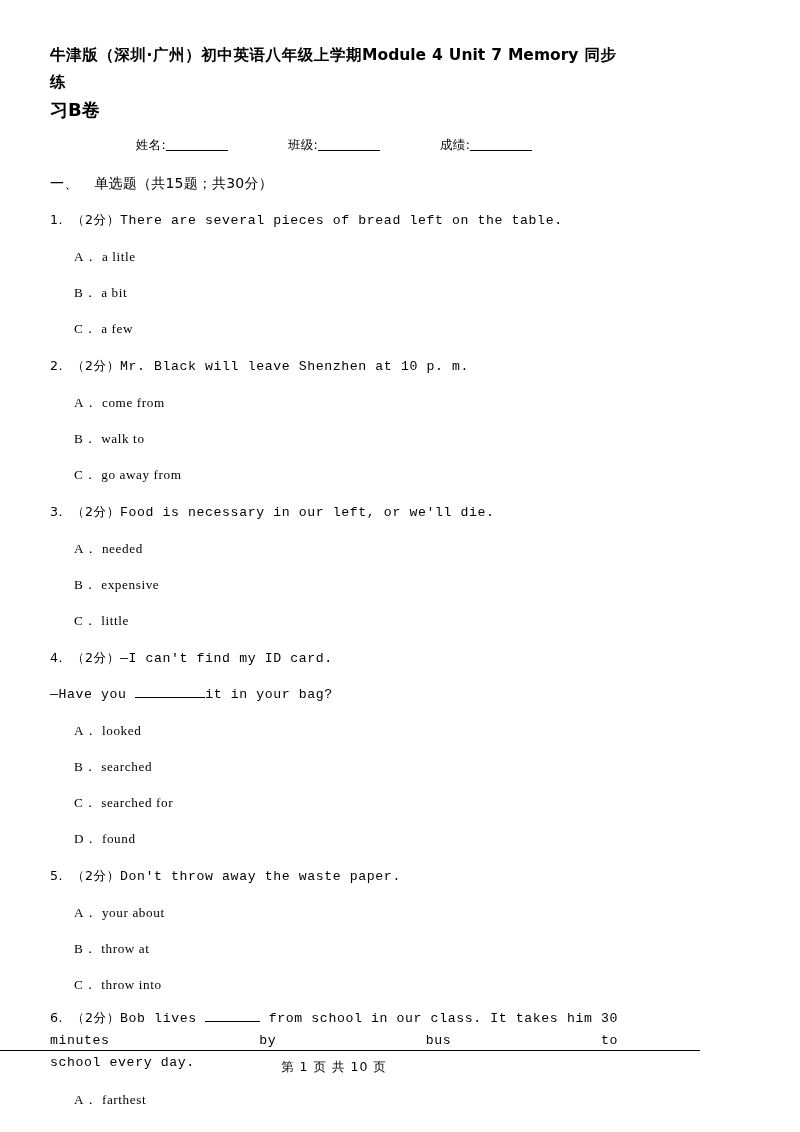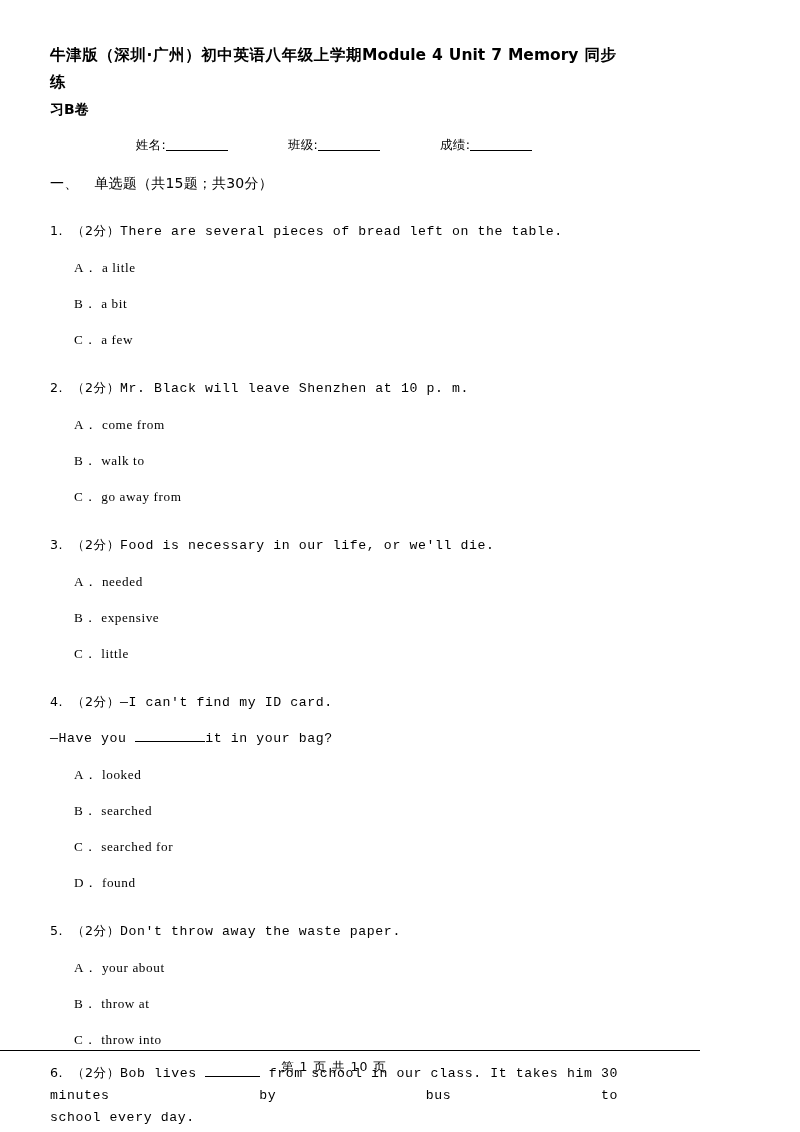--- a/index.html
+++ b/index.html
@@ -28,21 +28,21 @@
     font-weight: bold;
     line-height: 27px;
     text-align: justify;
     text-align-last: justify;
     letter-spacing: 0px;
     margin: 0 0 0 0;
     padding: 0 2px 0 0;
   }
   .title-line2 {
     font-family: "DejaVu Sans", sans-serif;
-    font-size: 14px;
+    font-size: 18px;
     font-weight: bold;
     line-height: 27px;
     text-align: left;
     margin: 0;
   }
   .idline {
     margin-top: 14px;
     font-family: "DejaVu Sans", sans-serif;
     font-size: 12.5px;
     text-align: center;
@@ -61,21 +61,21 @@
   .section-head {
     margin-top: 21px;
     font-family: "DejaVu Sans", sans-serif;
     font-size: 14px;
     letter-spacing: 0.2px;
   }
   .section-head .sec-num {
     margin-right: 16px;
   }
   .q {
-    margin-top: 28px;
+    margin-top: 17px;
     font-family: "Liberation Mono", monospace;
     font-size: 13.2px;
     line-height: 20px;
     letter-spacing: 0.6px;
   }
   .qnum {
     font-family: "DejaVu Sans", sans-serif;
     font-size: 12.6px;
   }
   .marks {
@@ -163,21 +163,21 @@
   <div class="q">
     <span class="qnum">2.</span>
     <span class="marks">（2分）</span><span>Mr. Black will leave Shenzhen at 10 p. m.</span>
   </div>
   <div class="opt"><span class="lbl">A．</span><span>come from</span></div>
   <div class="opt"><span class="lbl">B．</span><span>walk to</span></div>
   <div class="opt"><span class="lbl">C．</span><span>go away from</span></div>
 
   <div class="q">
     <span class="qnum">3.</span>
-    <span class="marks">（2分）</span><span>Food is necessary in our life, or we'll die.</span>
+    <span class="marks">（2分）</span><span>Food is necessary in our left, or we'll die.</span>
   </div>
   <div class="opt"><span class="lbl">A．</span><span>needed</span></div>
   <div class="opt"><span class="lbl">B．</span><span>expensive</span></div>
   <div class="opt"><span class="lbl">C．</span><span>little</span></div>
 
   <div class="q">
     <span class="qnum">4.</span>
     <span class="marks">（2分）</span><span>—I can't find my ID card.</span>
   </div>
   <div class="cont"><span>—Have you </span><span class="ul w70"></span><span>it in your bag?</span></div>

